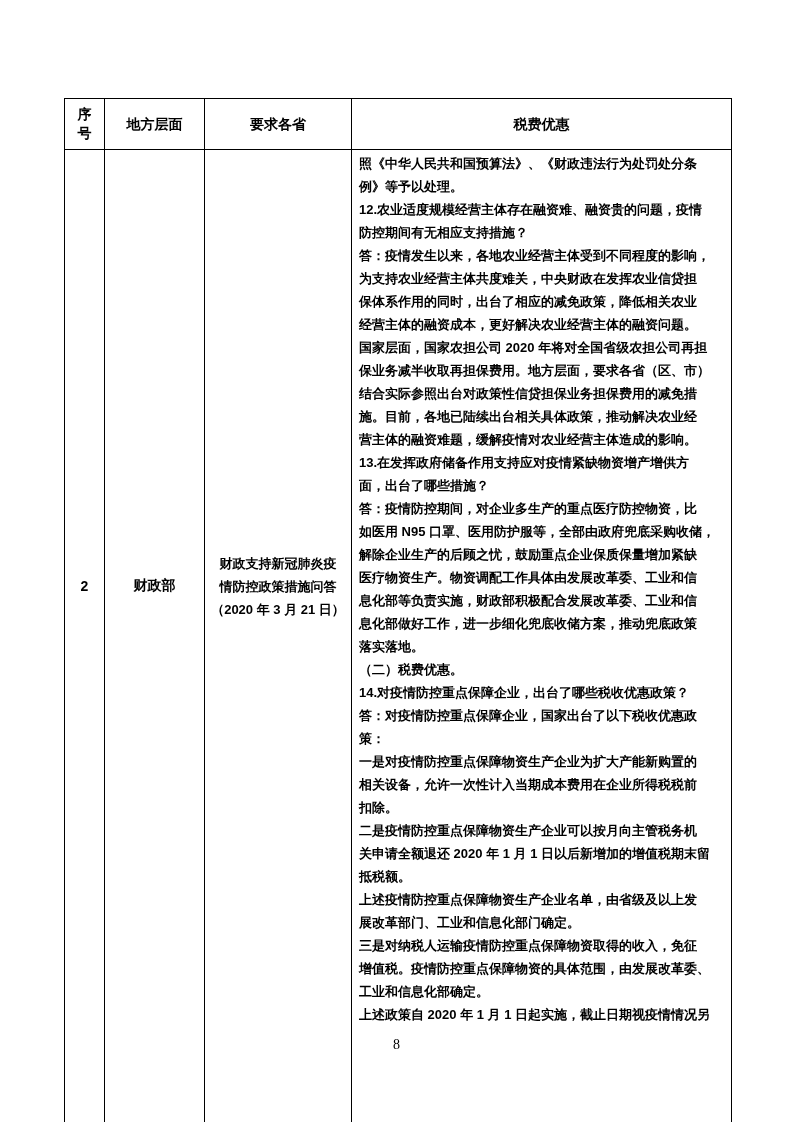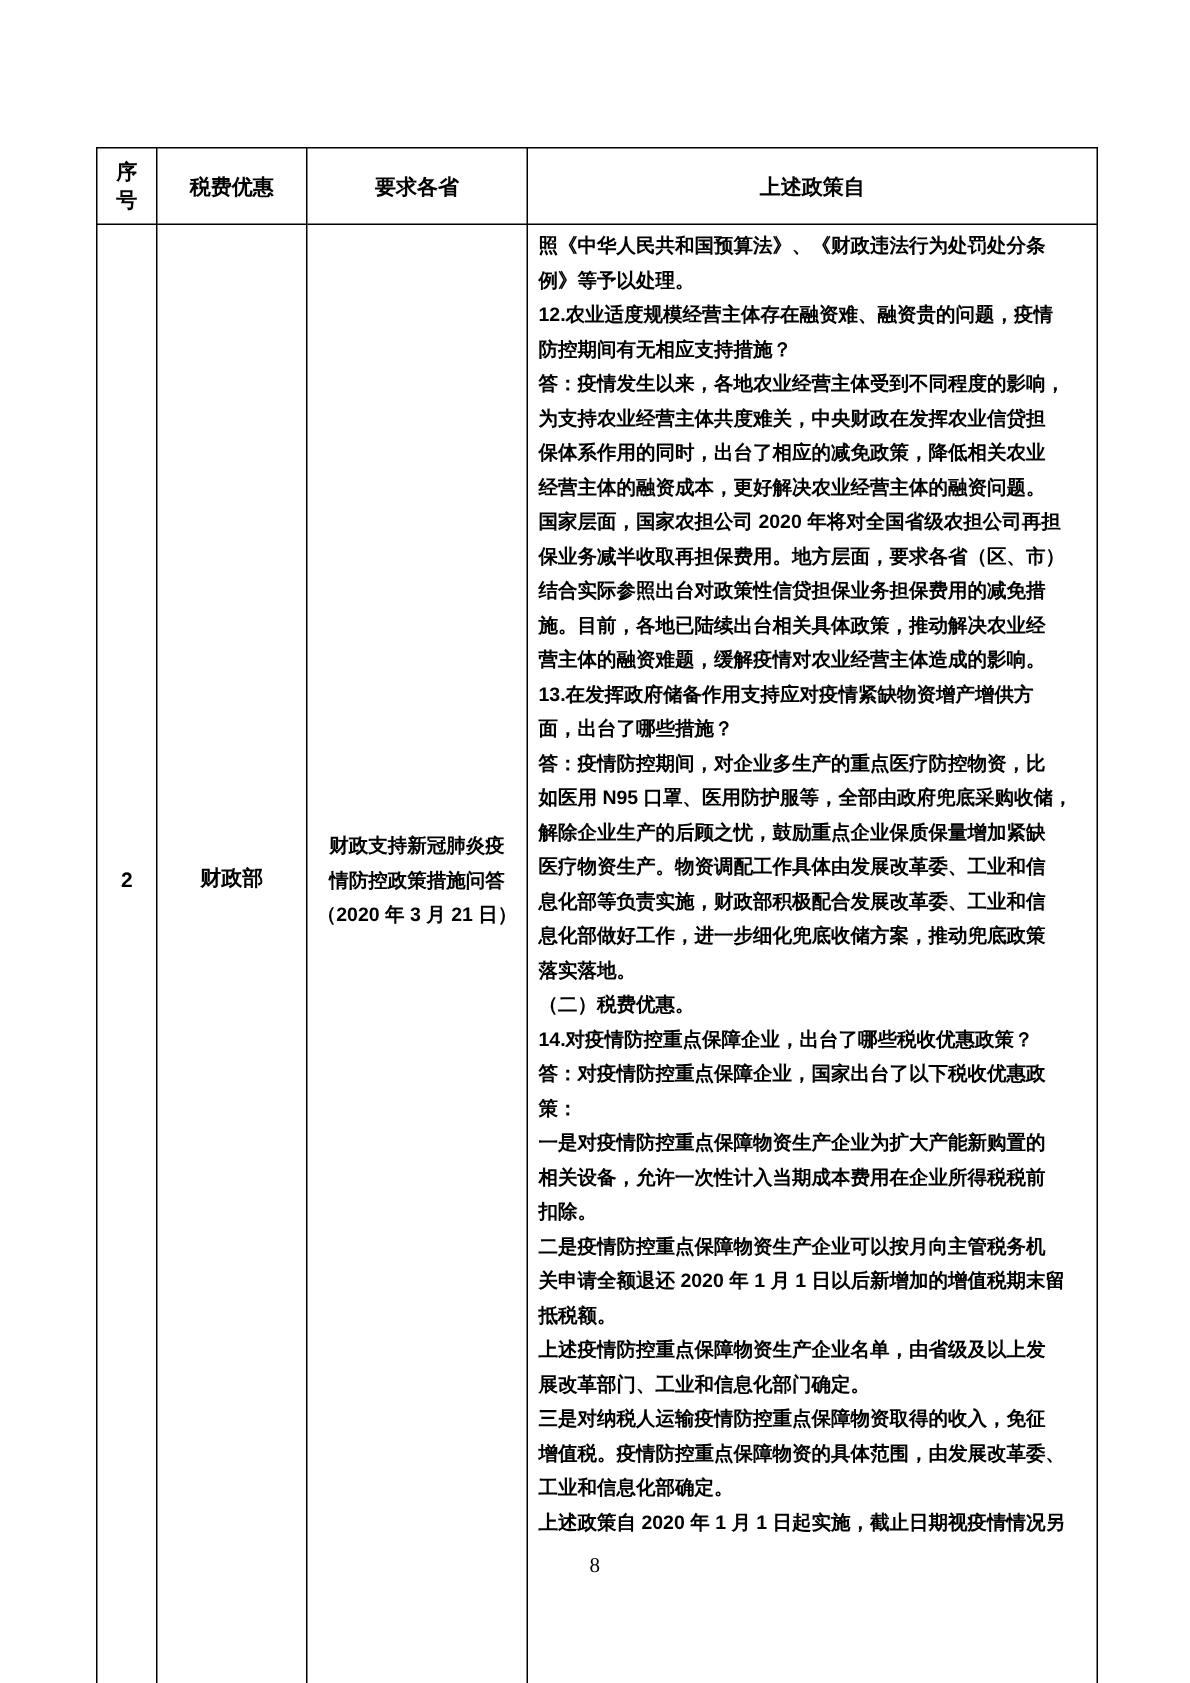--- a/index.html
+++ b/index.html
@@ -86,23 +86,23 @@
   <colgroup>
     <col class="col-serial">
     <col class="col-agency">
     <col class="col-name">
     <col class="col-content">
   </colgroup>
   <thead>
     <tr>
       <th>序
 号</th>
+      <th>地方层面</th>
+      <th>要求各省</th>
       <th>税费优惠</th>
-      <th>要求各省</th>
-      <th>上述政策自</th>
     </tr>
   </thead>
   <tbody>
     <tr class="body-row">
       <td class="cell-serial">2</td>
       <td class="cell-agency">财政部</td>
       <td class="cell-name">财政支持新冠肺炎疫
 情防控政策措施问答
 （2020 年 3 月 21 日）</td>
       <td class="cell-content">照《中华人民共和国预算法》、《财政违法行为处罚处分条

